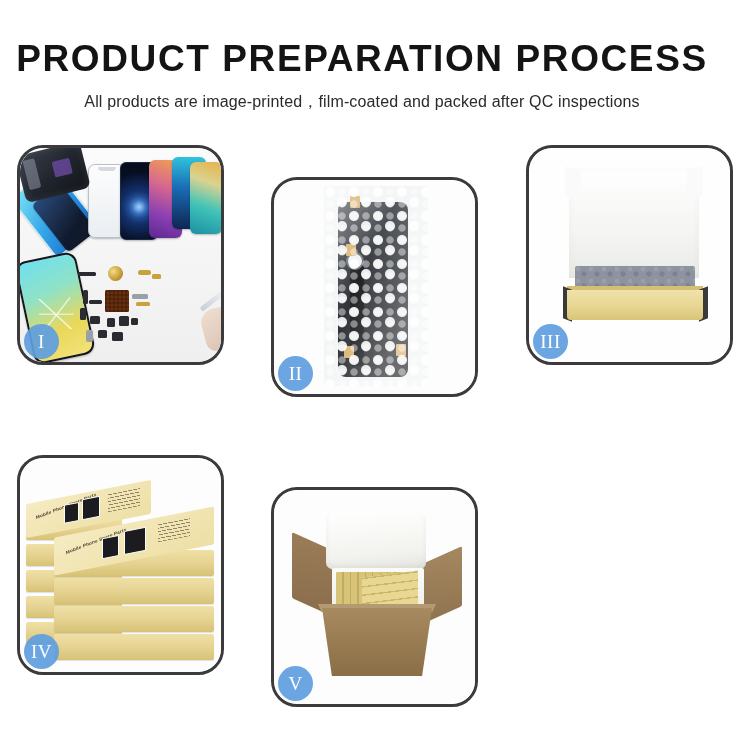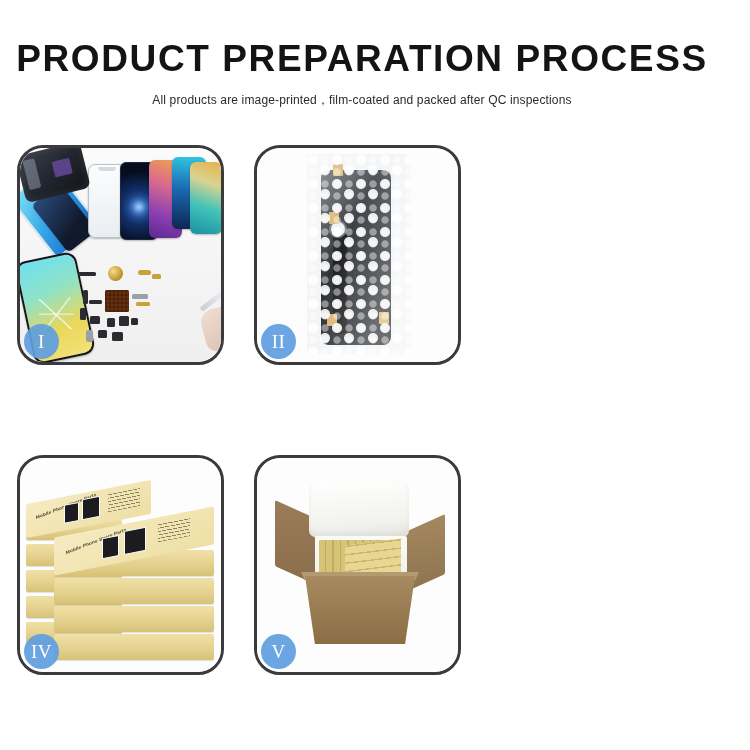--- a/index.html
+++ b/index.html
@@ -30,21 +30,21 @@
     font-weight: 700;
     letter-spacing: 1.6px;
     color: #141414;
     line-height: 1.05;
     white-space: nowrap;
     font-family: "Liberation Sans", sans-serif;
   }
   .subtitle {
     margin: 0;
     padding-top: 13px;
-    font-size: 12px;
+    font-size: 16px;
     font-weight: 400;
     color: #2a2a2a;
     letter-spacing: 0.15px;
     white-space: nowrap;
     font-family: "Liberation Sans", sans-serif;
   }
 
   
   .grid {
     position: absolute;
@@ -59,21 +59,21 @@
     height: 220px;
     border: 3.5px solid #3b3b3d;
     border-radius: 26px;
     background: #ffffff;
     box-sizing: border-box;
     overflow: hidden;
   }
   .panel.r0 { top: 0px; }
   .panel.r1 { top: 310px; }
   .panel.c0 { left: 17px; }
-  .panel.c1 { left: 254px; }
+  .panel.c1 { left: 271px; margin-top: 32px; }
   .panel.c2 { left: 526px; }
 
   .panel-inner {
     position: absolute;
     inset: 0;
     overflow: hidden;
     border-radius: 23px;
   }
 
   .badge {
@@ -489,20 +489,32 @@
         <div class="bw-tape" style="left:20px; top:160px;"></div>
         <div class="bw-tape" style="left:72px; top:158px;"></div>
         <div class="bubbles"></div>
         <div class="bubbles2"></div>
         <div class="bw-sheen"></div>
       </div>
       <div class="badge">II</div>
     </div>
   </div>
 
+  <div class="panel r0 c2">
+    <div class="panel-inner">
+      <div class="p3-bg"></div>
+      <div class="b3-lid"></div>
+      <div class="b3-foam"></div>
+      <div class="b3-rim"></div>
+      <div class="b3-flapl"></div>
+      <div class="b3-flapr"></div>
+      <div class="b3-front"></div>
+      <div class="badge">III</div>
+    </div>
+  </div>
 
   <div class="panel r1 c0">
     <div class="panel-inner">
       <div class="p4-bg"></div>
       <div class="stack">
 
         <div class="sb" style="left:0px;  top:44px;  width:96px; height:22px;"></div>
         <div class="sb" style="left:0px;  top:70px;  width:96px; height:22px;"></div>
         <div class="sb" style="left:0px;  top:96px;  width:96px; height:22px;"></div>
         <div class="sb" style="left:0px;  top:122px; width:96px; height:22px;"></div>

